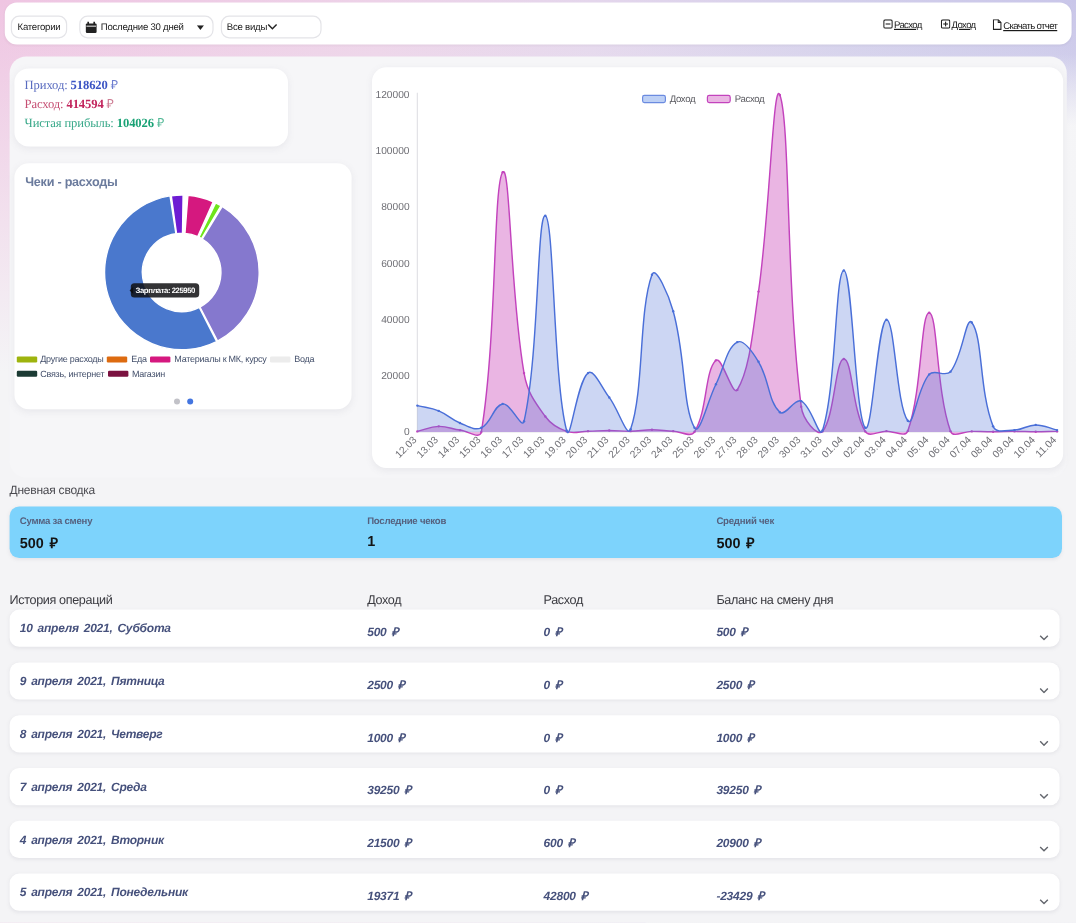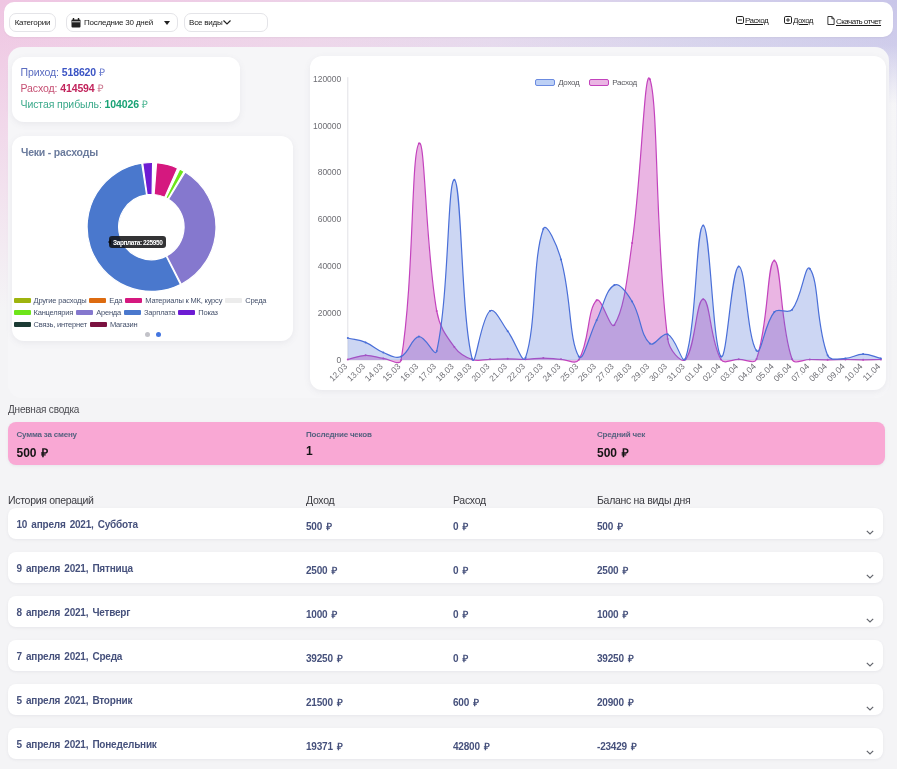--- a/index.html
+++ b/index.html
@@ -18,47 +18,47 @@
   border-radius:10px; box-shadow:0 1px 2px rgba(0,0,0,0.04); }
 .tbtn { position:absolute; top:11px; height:19px; background:#fff; border:1px solid #e4e4e8;
   border-radius:7px; font-size:8px; letter-spacing:-0.2px; color:#1a1a1a; display:flex; align-items:center;
   padding:0 7px; white-space:nowrap; }
 .tlink { position:absolute; top:14px; font-size:8px; letter-spacing:-0.55px; color:#1a1a1a; text-decoration:underline;
   white-space:nowrap; }
 .wrap { position:absolute; left:8px; top:47px; width:881px; height:351px; background:#f6f6f8;
   border-radius:14px; }
 .card { position:absolute; background:#fff; border-radius:12px;
   box-shadow:0 2px 6px rgba(120,120,140,0.10); }
-#sumcard { left:12px; top:57px; width:228px; height:65px; }
+#sumcard { left:12px; top:57px; width:228px; height:65px;font-family:Liberation Serif, serif; }
 #sumcard div { position:absolute; left:8.5px; font-size:10.5px; letter-spacing:-0.1px; line-height:10px; font-weight:bold; }
 #doncard { left:12px; top:135.5px; width:281px; height:205.5px; }
 #doncard h3 { position:absolute; left:9px; top:10px; font-size:10.5px; letter-spacing:-0.2px; font-weight:bold; color:#6b7b9d; }
 #chartcard { left:310px; top:56px; width:576px; height:334px; border-radius:12px; }
 .ax { font-size:8.5px; }
 .clegend { position:absolute; left:0; top:22px; width:552px; text-align:center; font-size:8px; letter-spacing:-0.3px; color:#59595f; }
 .clegend .sw2 { display:inline-block; width:20px; height:7px; border-radius:2px; vertical-align:-1px; margin-right:3px; }
 .tooltip { position:absolute; left:97px; top:100.5px; background:rgba(15,15,18,0.85); color:#fff;
   font-size:6.5px; letter-spacing:-0.4px; font-weight:bold; padding:2.5px 4px; border-radius:3px; white-space:nowrap; }
 .tooltip:before { content:""; position:absolute; left:-4px; top:3px; border:3px solid transparent;
   border-right-color:rgba(10,10,10,0.82); }
 .lr { line-height:12px; height:12px; }
 .li { display:inline-flex; align-items:center; margin:0 1.5px; }
 .sw { display:inline-block; width:17px; height:5px; border-radius:1px; margin-right:3px; }
 .lt { font-size:7.5px; letter-spacing:-0.2px; color:#44506b; }
 .dots { position:absolute; left:0; top:196.5px; width:281px; text-align:center; font-size:0; line-height:5px; }
 .dots span { display:inline-block; width:5px; height:5px; border-radius:50%; margin:0 3px; }
 .seclabel { position:absolute; left:8px; font-size:10px; letter-spacing:-0.2px; color:#4a4a50; }
-#sumtable { position:absolute; left:8px; top:422px; width:877px; height:43px; background:#f9a8d4;
+#sumtable { position:absolute; left:8px; top:422px; width:877px; height:43px; background:#7dd3fc;
   border-radius:8px; box-shadow:0 1px 3px rgba(120,120,140,0.10); }
 #sumtable .th { position:absolute; top:8px; font-size:8px; letter-spacing:-0.2px; font-weight:bold; color:#55617f; }
 #sumtable .tv { position:absolute; top:22px; font-size:12px; word-spacing:1.5px; font-weight:bold; color:#141414; }
 .histhead { position:absolute; top:494px; font-size:10.5px; letter-spacing:-0.3px; color:#3a3a40; }
 .hrow { position:absolute; left:8px; width:875px; height:31px; background:#fff; border-radius:8px;
   box-shadow:0 1px 3px rgba(120,120,140,0.10); }
-.hc { position:absolute; top:11px; font-size:10px; letter-spacing:-0.2px; word-spacing:1.5px; font-weight:bold; color:#46517c; }
+.hc { position:absolute; top:11px; font-size:10px; letter-spacing:-0.2px; word-spacing:1.5px; font-weight:bold; color:#46517c;font-style:italic; }
 .chev { position:absolute; right:9px; top:13px; }
 </style></head>
 <body>
 <div class="topbar">
   <span class="tbtn" style="left:5px; width:47px; justify-content:center">Категории</span>
   <span class="tbtn" style="left:62px; width:112px; padding:0 7px 0 4px; justify-content:space-between">
       <svg width="10" height="10" viewBox="0 0 10 10" style="vertical-align:-1px;margin-right:3px">
         <rect x="0.5" y="1.5" width="9" height="8" rx="1" fill="#222"></rect>
         <path d="M2.5 0v2.6M7.5 0v2.6" stroke="#222" stroke-width="1.4"></path>
         <path d="M1 3.8h8" stroke="#fff" stroke-width="0.8"></path>
@@ -109,34 +109,21 @@
           <span class="sw" style="background:#9eb40e"></span>
           <span class="lt">Другие расходы</span>
         </span><span class="li">
           <span class="sw" style="background:#dd6b10"></span>
           <span class="lt">Еда</span>
         </span><span class="li">
           <span class="sw" style="background:#d5187f"></span>
           <span class="lt">Материалы к МК, курсу</span>
         </span><span class="li">
           <span class="sw" style="background:#ececec"></span>
-          <span class="lt">Среда</span>
-        </span></div>
-      <div class="lr"><span class="li">
-          <span class="sw" style="background:#6ee51a"></span>
-          <span class="lt">Канцелярия</span>
-        </span><span class="li">
-          <span class="sw" style="background:#8578ce"></span>
-          <span class="lt">Аренда</span>
-        </span><span class="li">
-          <span class="sw" style="background:#4a78cd"></span>
-          <span class="lt">Зарплата</span>
-        </span><span class="li">
-          <span class="sw" style="background:#6d1cd3"></span>
-          <span class="lt">Показ</span>
+          <span class="lt">Вода</span>
         </span></div>
       <div class="lr"><span class="li">
           <span class="sw" style="background:#1c3b34"></span>
           <span class="lt">Связь, интернет</span>
         </span><span class="li">
           <span class="sw" style="background:#7b1240"></span>
           <span class="lt">Магазин</span>
         </span></div>
     </div>
   <div class="dots"><span style="background:#c2c2c8"></span><span style="background:#4375e0"></span></div>
@@ -263,21 +250,21 @@
   <span class="th" style="left:8.5px">Сумма за смену</span>
   <span class="th" style="left:298px">Последние чеков</span>
   <span class="th" style="left:589px">Средний чек</span>
   <span class="tv" style="left:8.5px">500 ₽</span>
   <span class="tv" style="left:298px">1</span>
   <span class="tv" style="left:589px">500 ₽</span>
 </div>
 <div class="histhead" style="left:8px">История операций</div>
 <div class="histhead" style="left:306px">Доход</div>
 <div class="histhead" style="left:453px">Расход</div>
-<div class="histhead" style="left:597px">Баланс на виды дня</div>
+<div class="histhead" style="left:597px">Баланс на смену дня</div>
 <div class="hrow" style="top:508px">
 <span class="hc" style="left:8.5px">10 апреля 2021, Суббота</span>
 <span class="hc" style="left:298px">500 ₽</span>
 <span class="hc" style="left:445px">0 ₽</span>
 <span class="hc" style="left:589px">500 ₽</span>
 <span class="chev"><svg width="8" height="5" viewBox="0 0 8 5">
         <path d="M0.8 0.8l3.2 3.2L7.2 0.8" fill="none" stroke="#64676e" stroke-width="1.2"></path>
       </svg></span>
   </div>
 <div class="hrow" style="top:552px">
@@ -301,21 +288,21 @@
 <div class="hrow" style="top:640px">
 <span class="hc" style="left:8.5px">7 апреля 2021, Среда</span>
 <span class="hc" style="left:298px">39250 ₽</span>
 <span class="hc" style="left:445px">0 ₽</span>
 <span class="hc" style="left:589px">39250 ₽</span>
 <span class="chev"><svg width="8" height="5" viewBox="0 0 8 5">
         <path d="M0.8 0.8l3.2 3.2L7.2 0.8" fill="none" stroke="#64676e" stroke-width="1.2"></path>
       </svg></span>
   </div>
 <div class="hrow" style="top:684px">
-<span class="hc" style="left:8.5px">5 апреля 2021, Вторник</span>
+<span class="hc" style="left:8.5px">4 апреля 2021, Вторник</span>
 <span class="hc" style="left:298px">21500 ₽</span>
 <span class="hc" style="left:445px">600 ₽</span>
 <span class="hc" style="left:589px">20900 ₽</span>
 <span class="chev"><svg width="8" height="5" viewBox="0 0 8 5">
         <path d="M0.8 0.8l3.2 3.2L7.2 0.8" fill="none" stroke="#64676e" stroke-width="1.2"></path>
       </svg></span>
   </div>
 <div class="hrow" style="top:728px">
 <span class="hc" style="left:8.5px">5 апреля 2021, Понедельник</span>
 <span class="hc" style="left:298px">19371 ₽</span>

